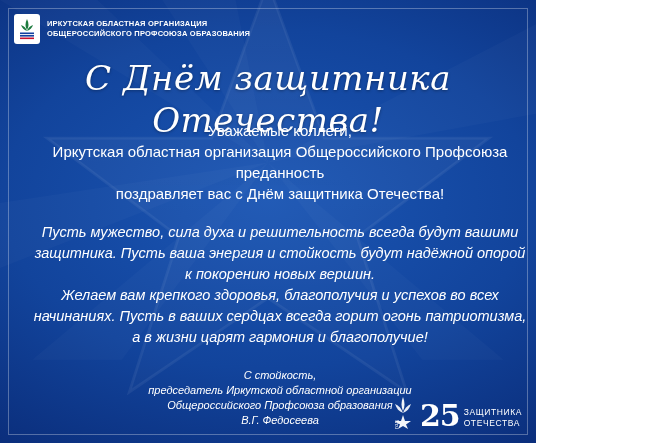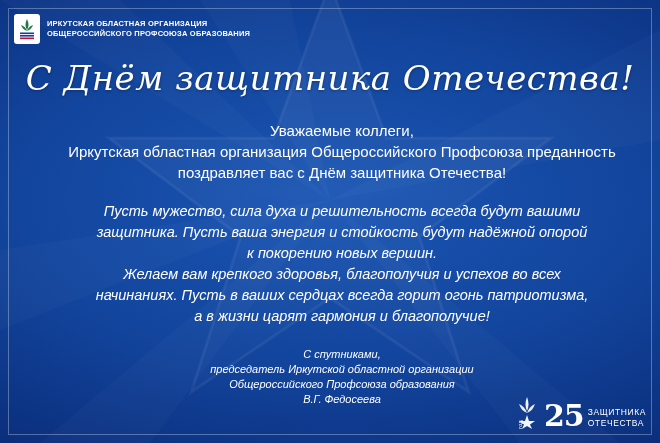--- a/index.html
+++ b/index.html
@@ -7,21 +7,21 @@
     padding: 0;
   }
   body {
     width: 660px;
     height: 443px;
     overflow: hidden;
     font-family: "Liberation Sans", sans-serif;
   }
   #card {
     position: relative;
-    width: 660px;
+    width: 536px;
     height: 443px;
     background:
       radial-gradient(ellipse 110% 85% at 50% 45%, #1b56b4 0%, #12449c 45%, #0b2f7d 78%, #09276b 100%);
     overflow: hidden;
     box-sizing: border-box;
   }
   
   .bg-star {
     position: absolute;
     left: 50%;
@@ -224,21 +224,21 @@
     <div class="message">
       <div>Пусть мужество, сила духа и решительность всегда будут вашими</div>
       <div>защитника. Пусть ваша энергия и стойкость будут надёжной опорой</div>
       <div>к покорению новых вершин.</div>
       <div>Желаем вам крепкого здоровья, благополучия и успехов во всех</div>
       <div>начинаниях. Пусть в ваших сердцах всегда горит огонь патриотизма,</div>
       <div>а в жизни царят гармония и благополучие!</div>
     </div>
 
     <div class="signature">
-      <div>С спутниками,</div>
+      <div>С стойкость,</div>
       <div>председатель Иркутской областной организации</div>
       <div>Общероссийского Профсоюза образования</div>
       <div>В.Г. Федосеева</div>
     </div>
   </div>
 
   <div class="emblem">
     <svg width="26" height="34" viewBox="0 0 26 34" style="margin-bottom:2px;">
       <path d="M13 2 C11 7 11 12 13 16 C15 12 15 7 13 2 Z" fill="#ffffff" opacity=".95"></path>
       <path d="M5 9 C6.5 13.5 9 16.5 13 18 C11.5 13.5 9 10.5 5 9 Z" fill="#ffffff" opacity=".9"></path>

